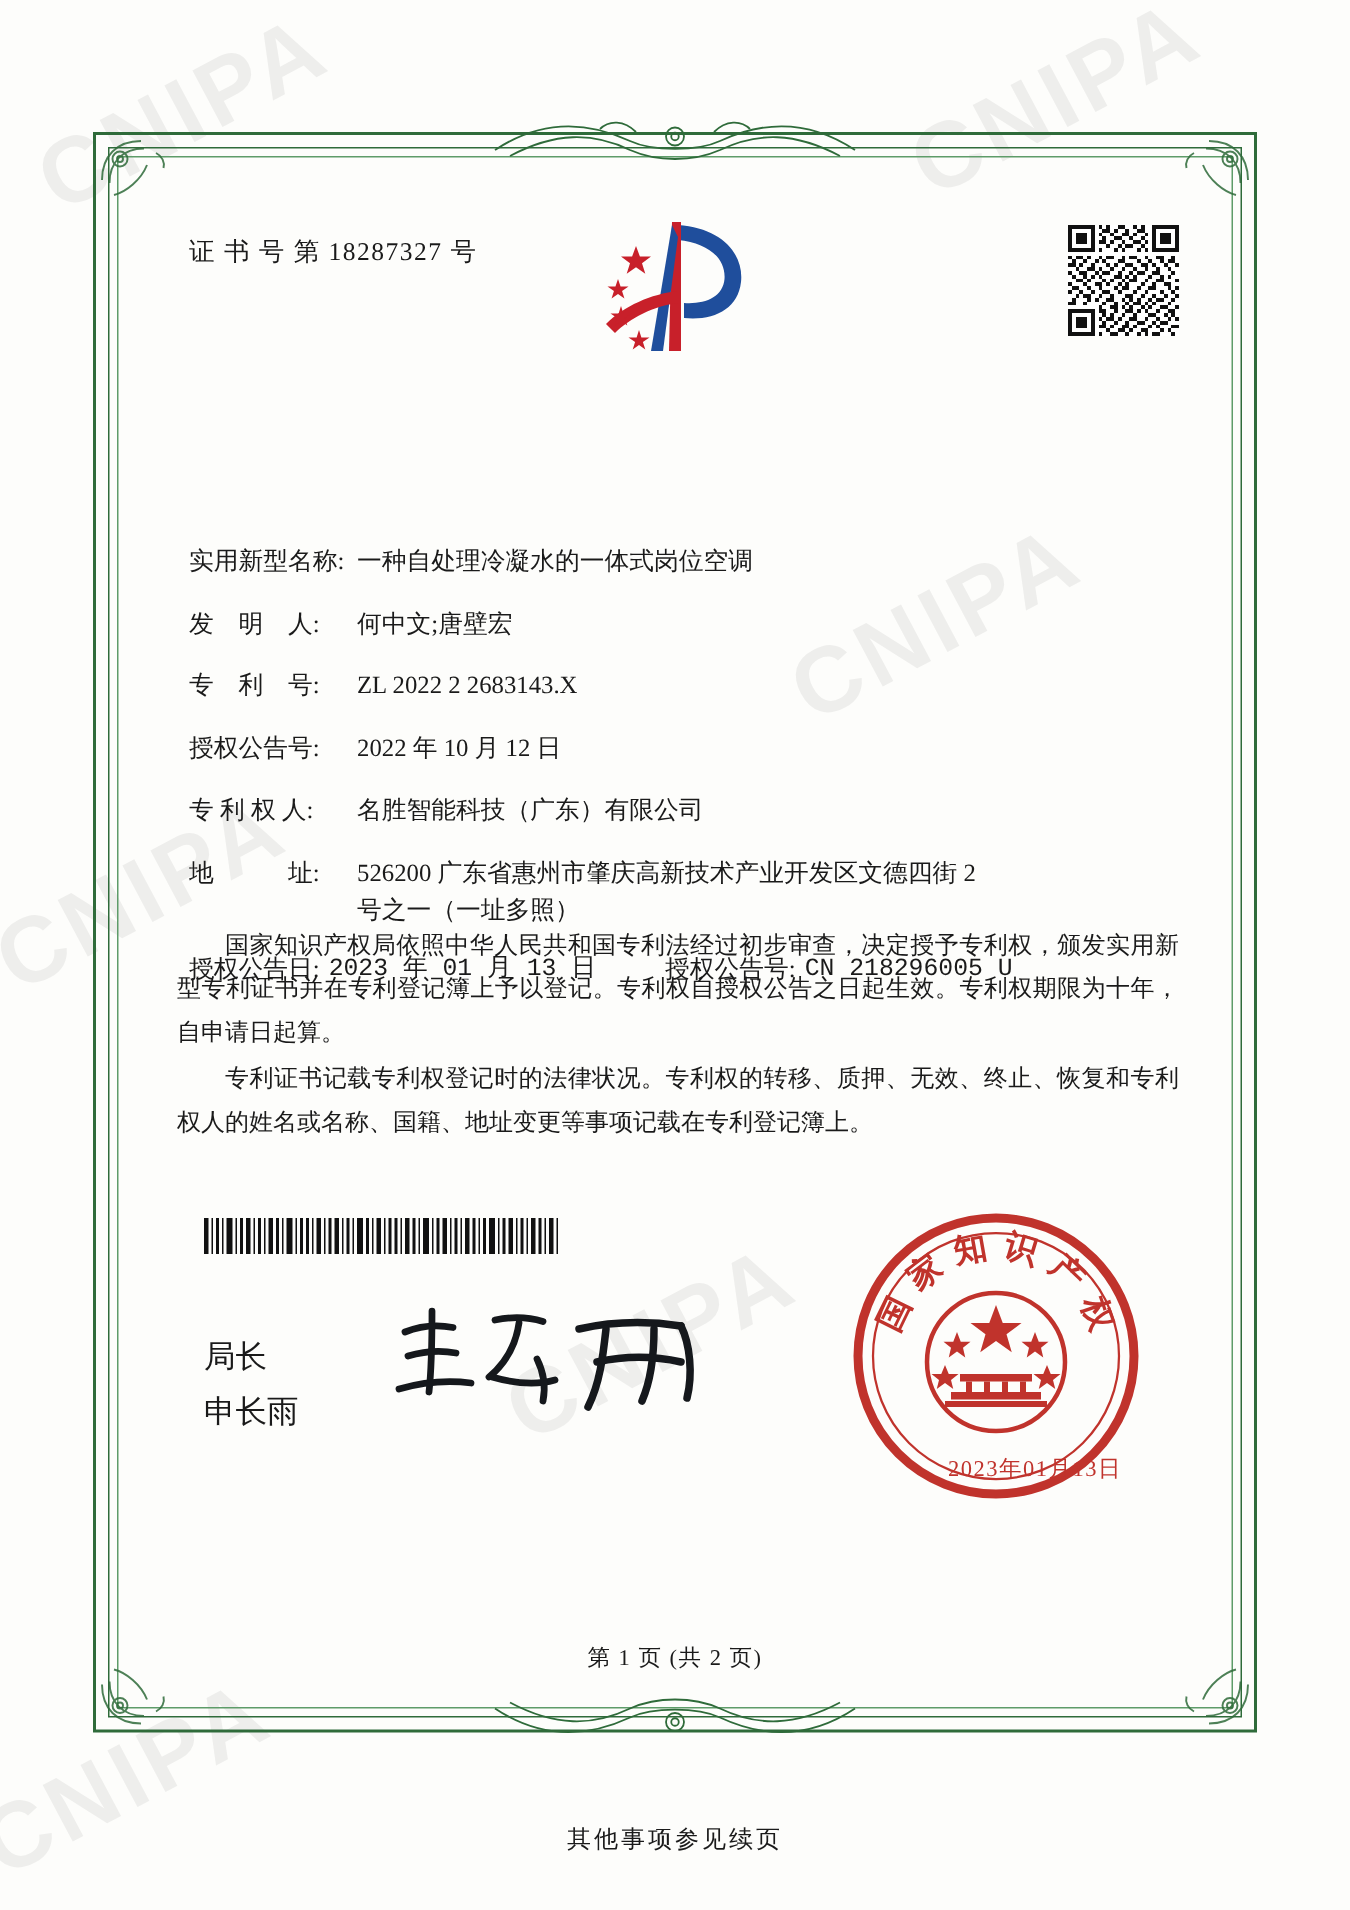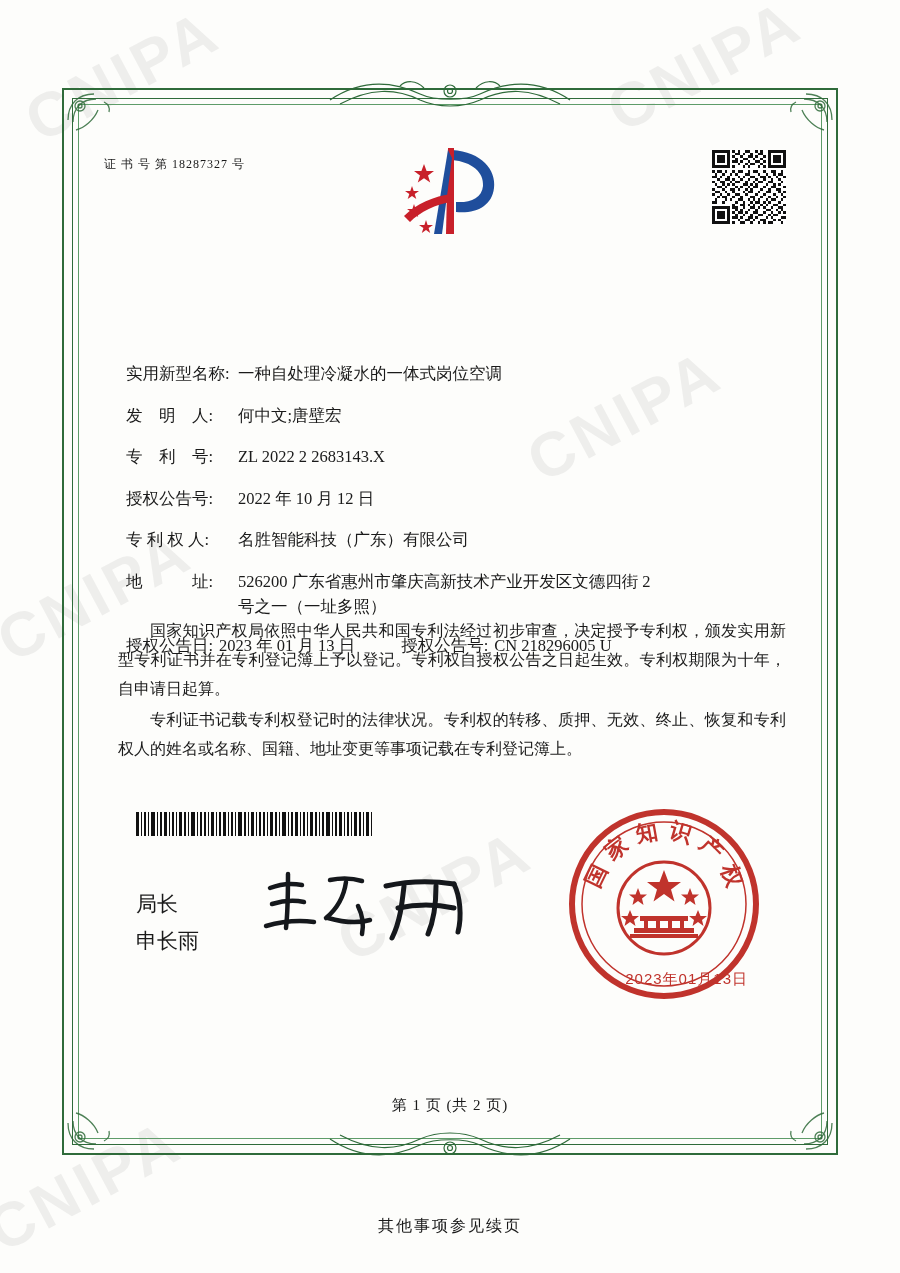--- a/index.html
+++ b/index.html
@@ -66,22 +66,22 @@
   .orn-bot{
     position:absolute;left:0;right:0;bottom:108px;
     display:flex;justify-content:center;pointer-events:none;
   }
   .orn-top svg,.orn-bot svg{color:#2f6b3a;}
 
   
   .sheet{position:absolute;left:78px;top:104px;right:78px;bottom:134px;}
 
   .cert-no{
-    position:absolute;left:26px;top:52px;
-    font-size:12px;letter-spacing:1px;
+    position:absolute;left:48px;top:52px;
+    font-size:17px;letter-spacing:1px;
   }
 
   .logo{
     position:absolute;left:50%;top:38px;
     transform:translateX(-50%);
     width:120px;height:100px;
   }
 
   .qr{
     position:absolute;right:36px;top:46px;
@@ -105,21 +105,21 @@
   }
   .f-row{display:flex;margin-bottom:25px;align-items:flex-start;}
   .f-label{width:112px;flex:none;letter-spacing:0;}
   .f-value{flex:1;}
   .f-value .ln2{display:block;margin-top:9px;}
 
   .dual{display:flex;margin-bottom:6px;}
   .dual .seg{display:flex;}
   .dual .seg.second{margin-left:46px;}
   .dual .d-label{letter-spacing:0;}
-  .dual .d-value{margin-left:6px;}
+  .dual .d-value{margin-left:6px;font-family:Liberation Mono, monospace;}
 
   .para{
     position:absolute;left:40px;right:36px;top:512px;
     font-size:16px;
     line-height:1.82;
     text-align:justify;
   }
   .para p{margin:0 0 2px 0;text-indent:2em;}
 
   .barcode{
@@ -142,21 +142,21 @@
 
   .seal{
     position:absolute;right:58px;top:700px;
     width:200px;height:200px;
   }
   .seal svg{width:100%;height:100%;display:block;}
 
   .seal-date{
     position:absolute;right:74px;top:866px;
     font-size:15px;color:#c0332c;letter-spacing:1px;
-    font-family:Liberation Sans, sans-serif;
+    font-family:Liberation Serif, serif;
   }
 
   .page-no{
     position:absolute;left:0;right:0;bottom:24px;
     text-align:center;font-size:15px;letter-spacing:1px;
   }
 
   .footnote{
     position:absolute;left:0;right:0;bottom:36px;
     text-align:center;font-size:16px;letter-spacing:2px;

